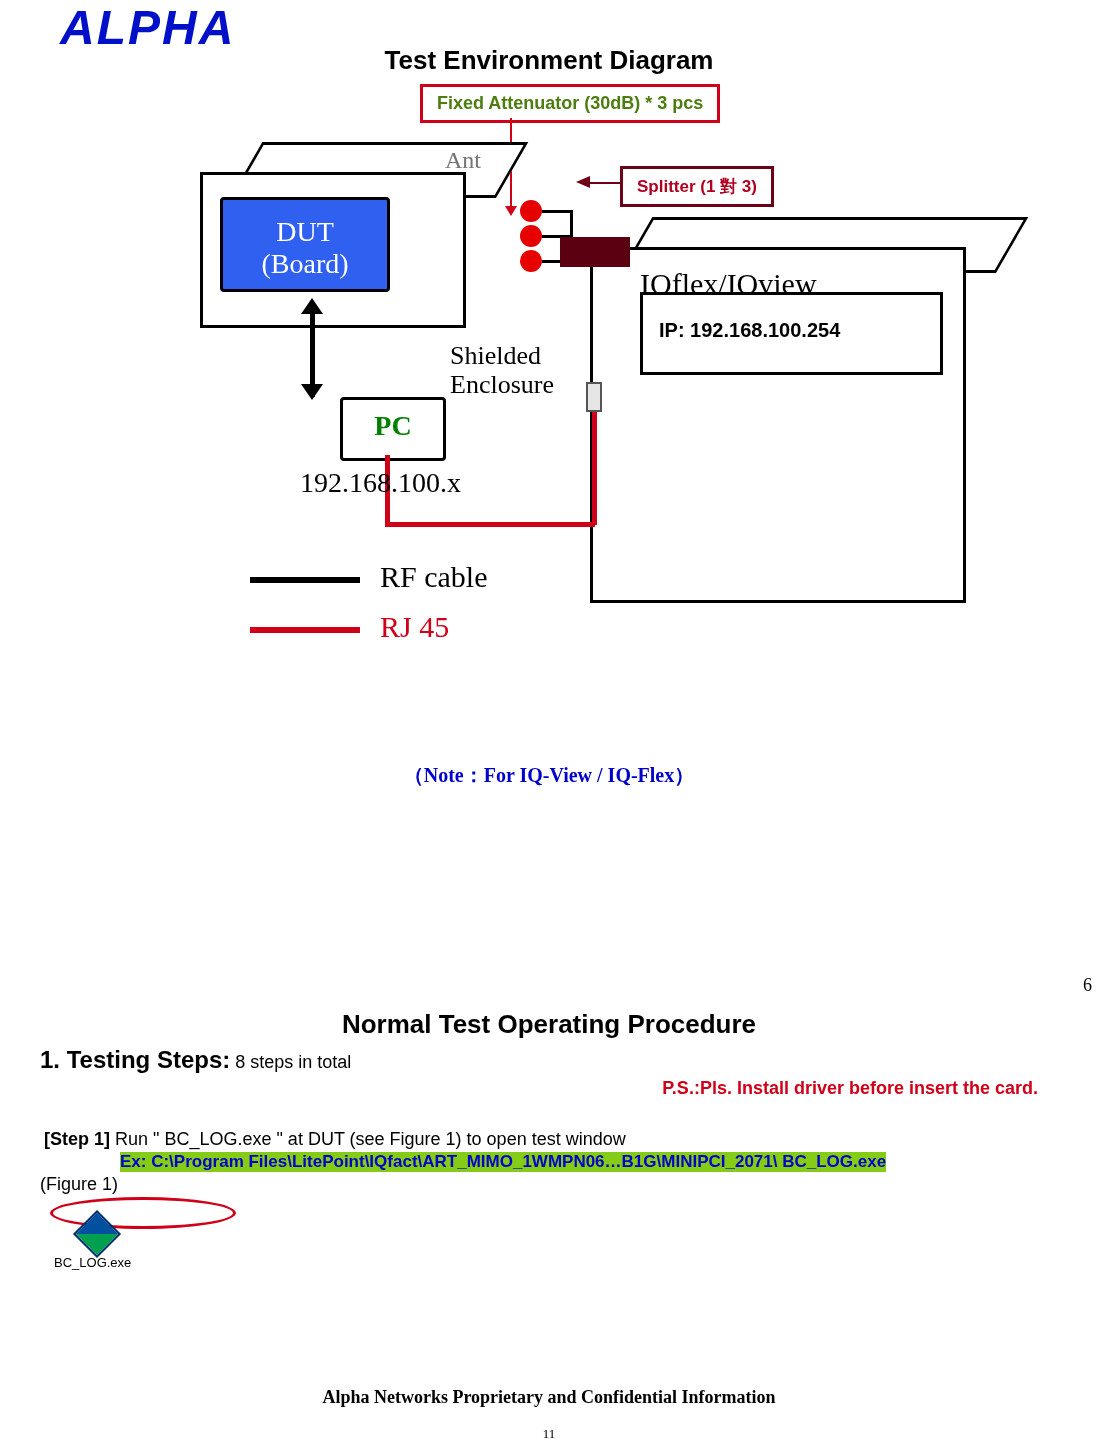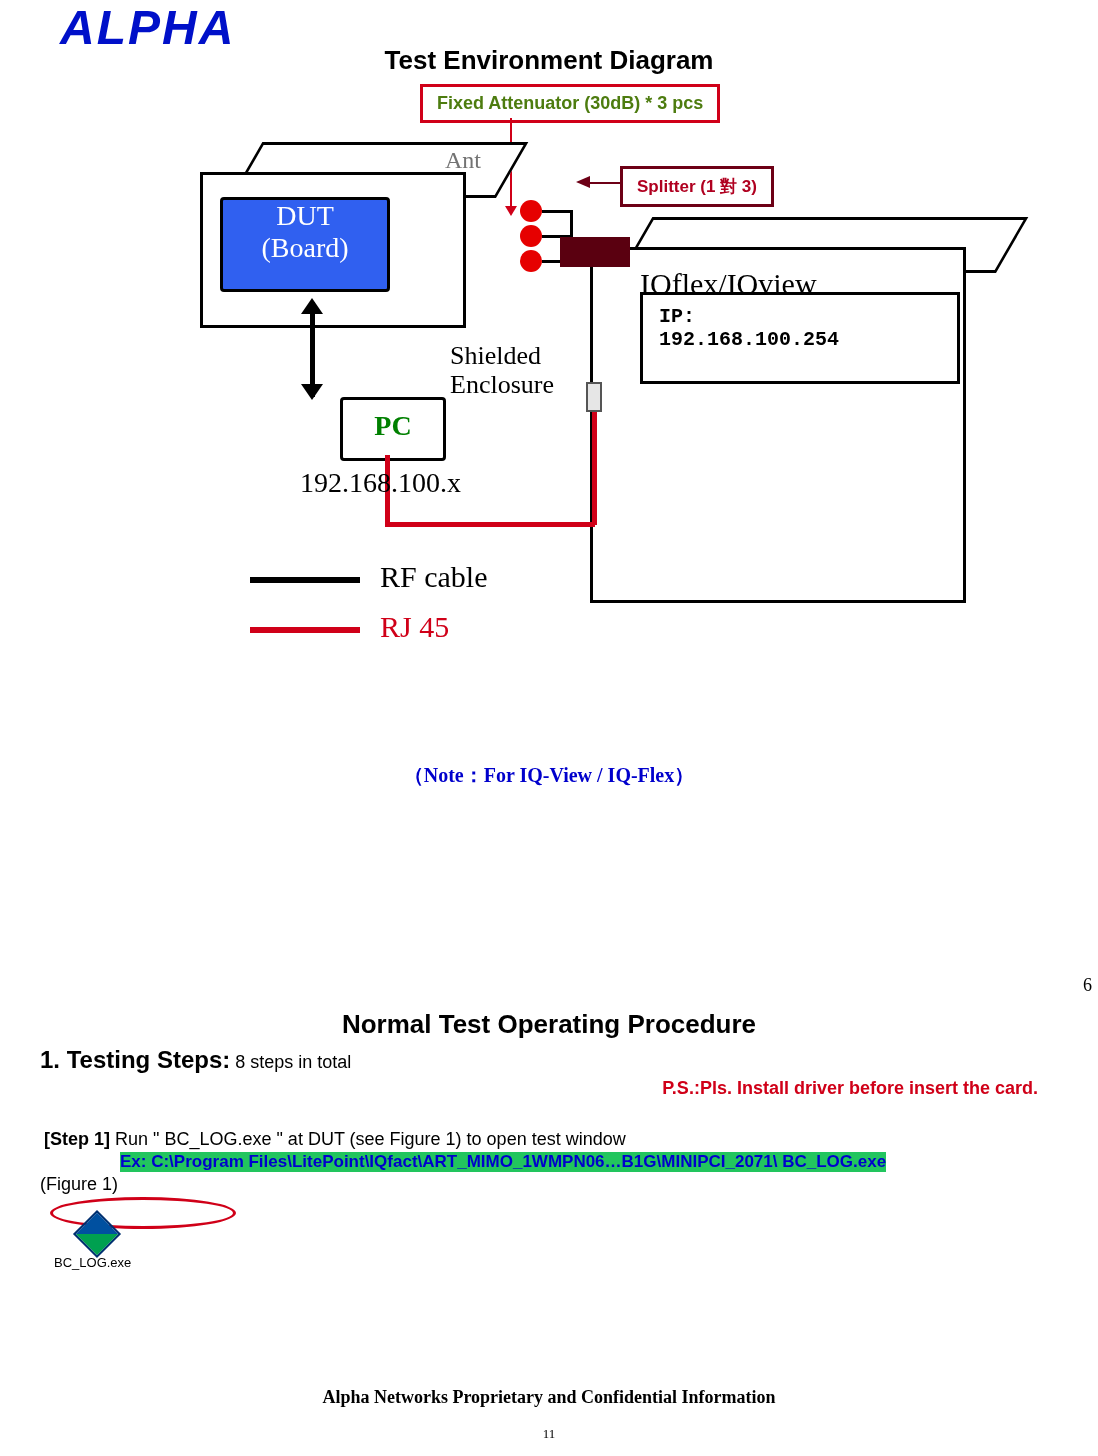--- a/index.html
+++ b/index.html
@@ -63,22 +63,22 @@
     font-size: 17px;
     background: #fff;
     z-index: 4;
   }
   .ip-box {
     position: absolute;
     top: 210px;
     left: 500px;
     border: 3px solid #000;
     background: #fff;
-    padding: 10px 100px 30px 16px;
-    font-family: Liberation Mono, monospace;
+    padding: 24px 100px 30px 16px;
+    font-family: Liberation Sans, sans-serif;
     font-weight: bold;
     font-size: 20px;
     z-index: 4;
   }
   .big-diagram {
     position: absolute;
     top: 40px;
     left: 50px;
     width: 760px;
     height: 560px;
@@ -116,21 +116,21 @@
     top: 55px;
     width: 170px;
     height: 95px;
     background: #3060f0;
     border: 3px solid #000;
     border-radius: 4px;
     color: #fff;
     font-family: "Comic Sans MS", cursive;
     font-size: 28px;
     text-align: center;
-    padding-top: 0;
+    padding-top: 16px;
     box-sizing: border-box;
   }
   .ant-label {
     position: absolute;
     left: 255px;
     top: 25px;
     font-family: "Comic Sans MS", cursive;
     font-size: 24px;
     color: #737373;
   }
@@ -321,21 +321,21 @@
     font-size: 18px;
     margin-top: 30px;
     margin-left: -16px;
   }
   .step1 .lbl {
     font-weight: bold;
   }
   .ex-path {
     color: #0000cc;
     font-weight: bold;
-    background: #22c55e;
+    background: #84cc16;
     font-size: 17px;
     margin-left: 60px;
     margin-top: 2px;
     display: inline-block;
   }
   .fig1 {
     font-size: 18px;
     margin-left: -20px;
     margin-top: 2px;
   }

